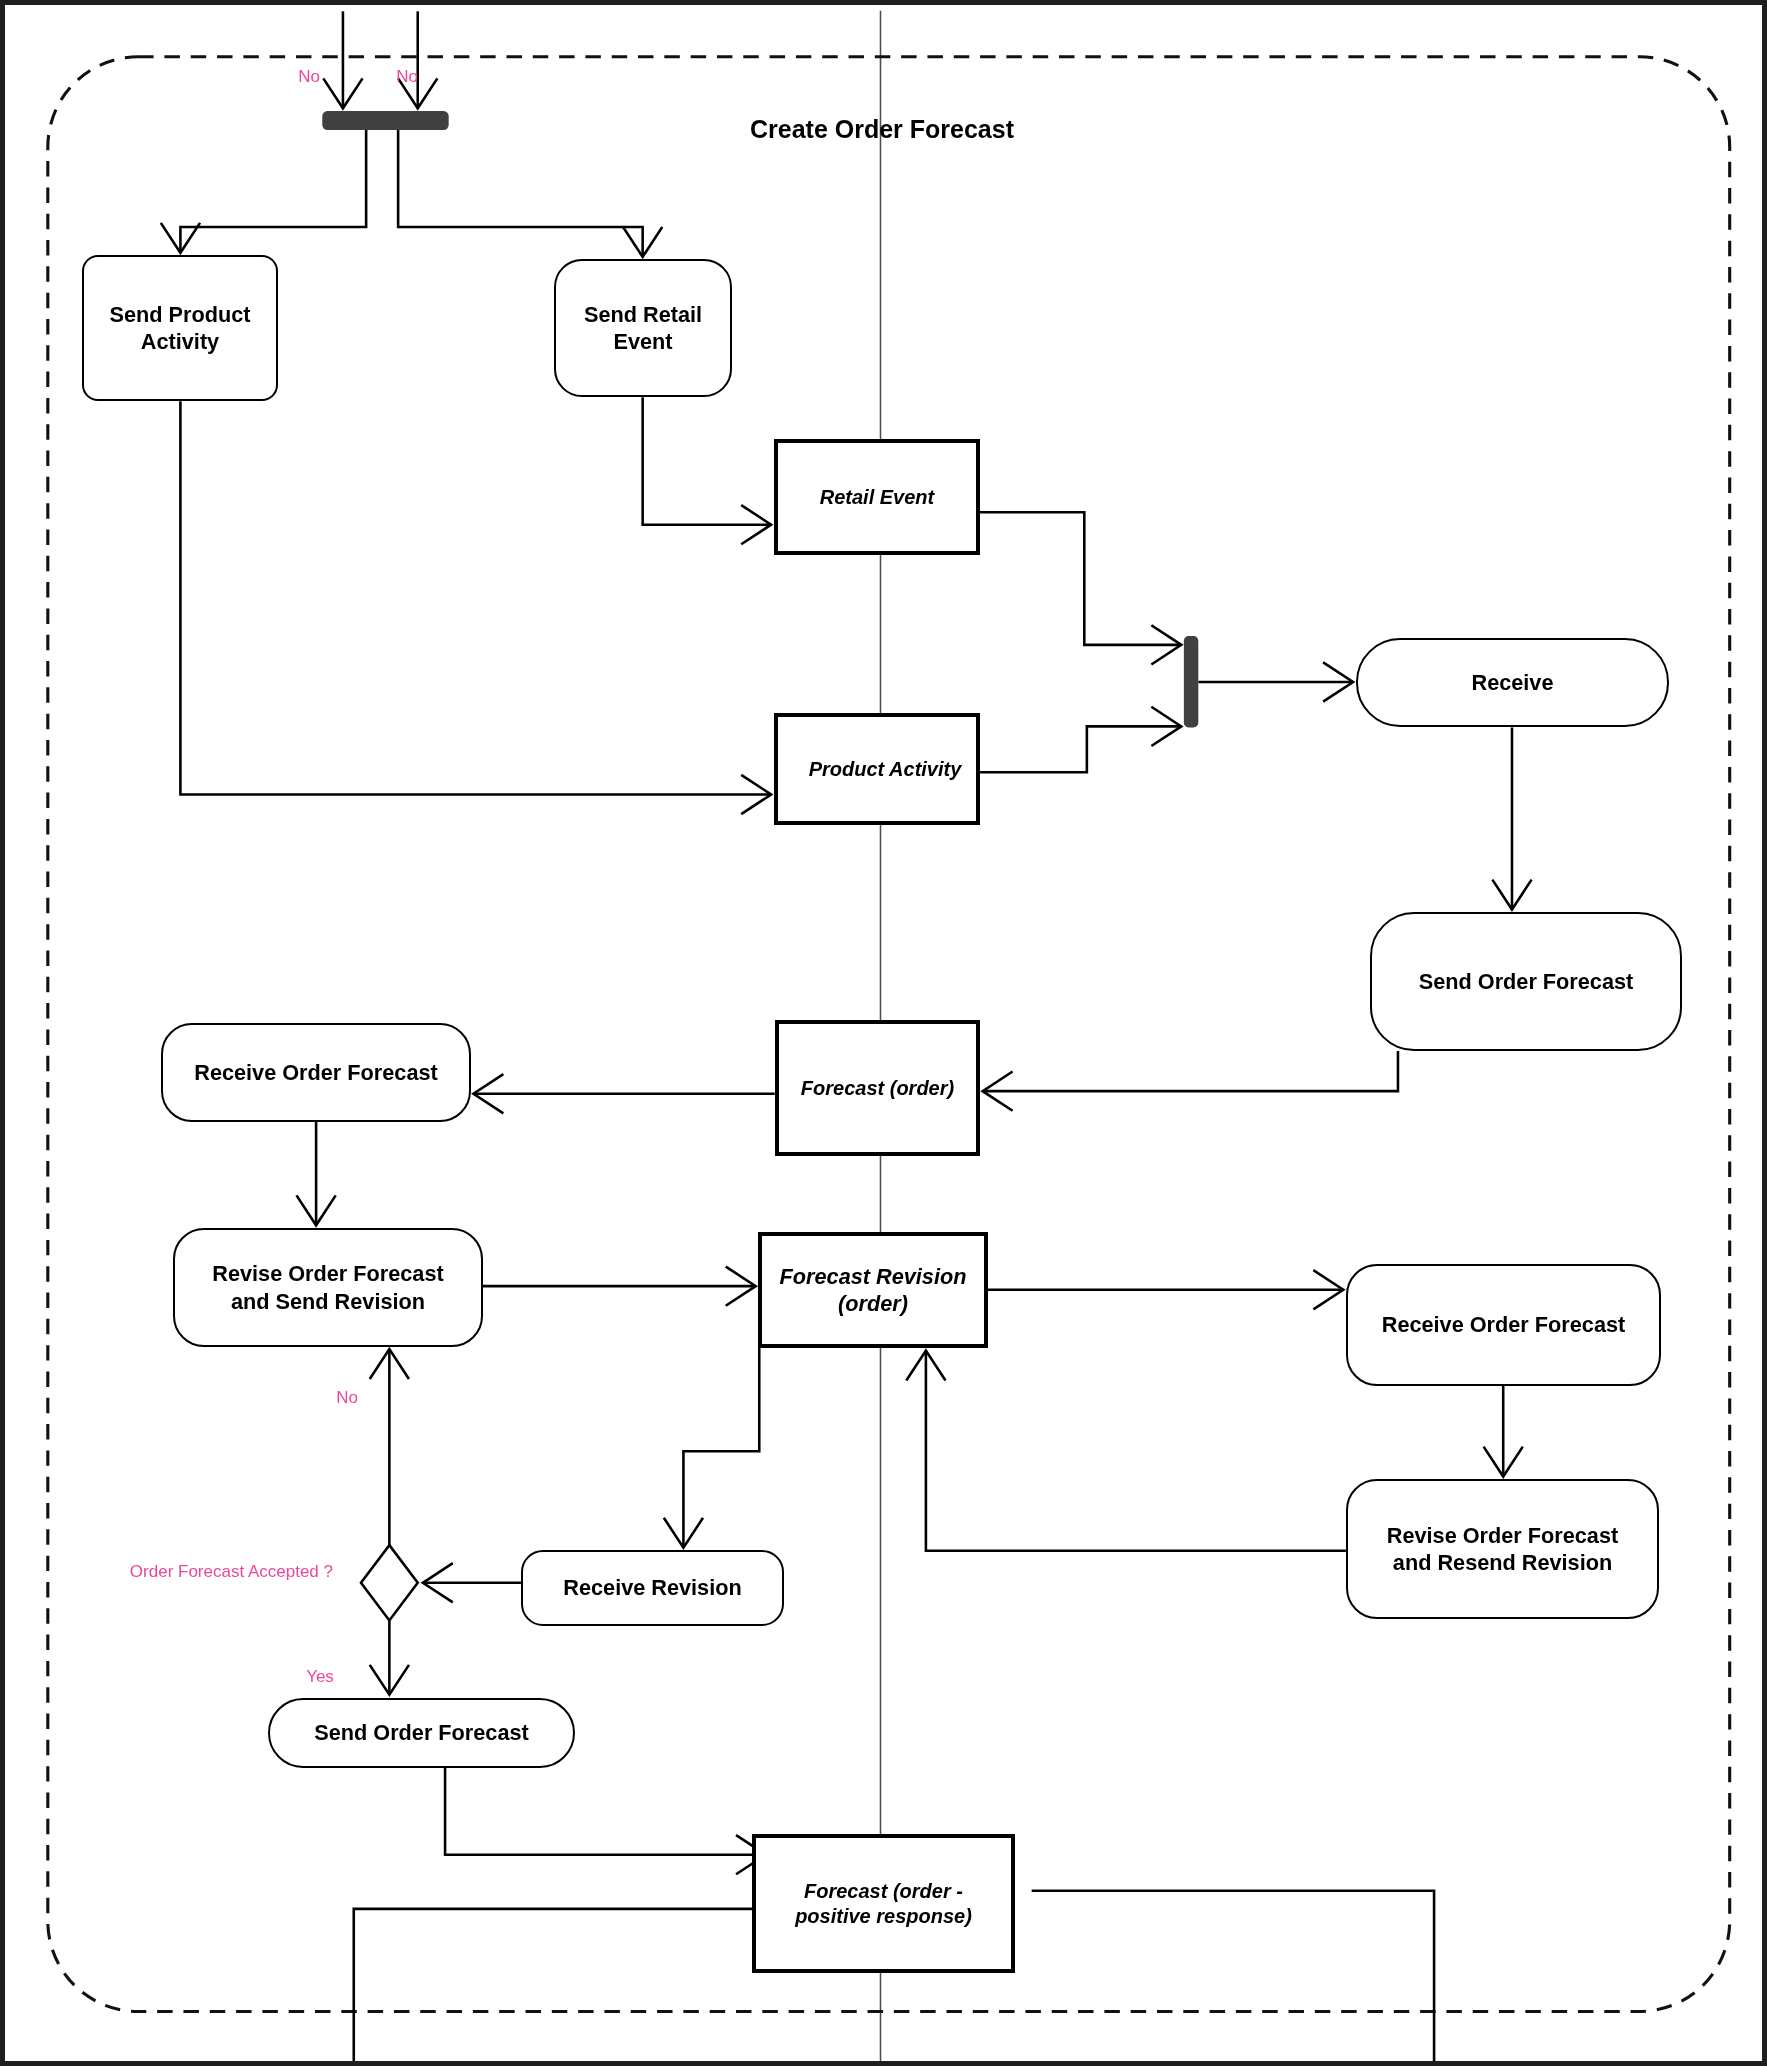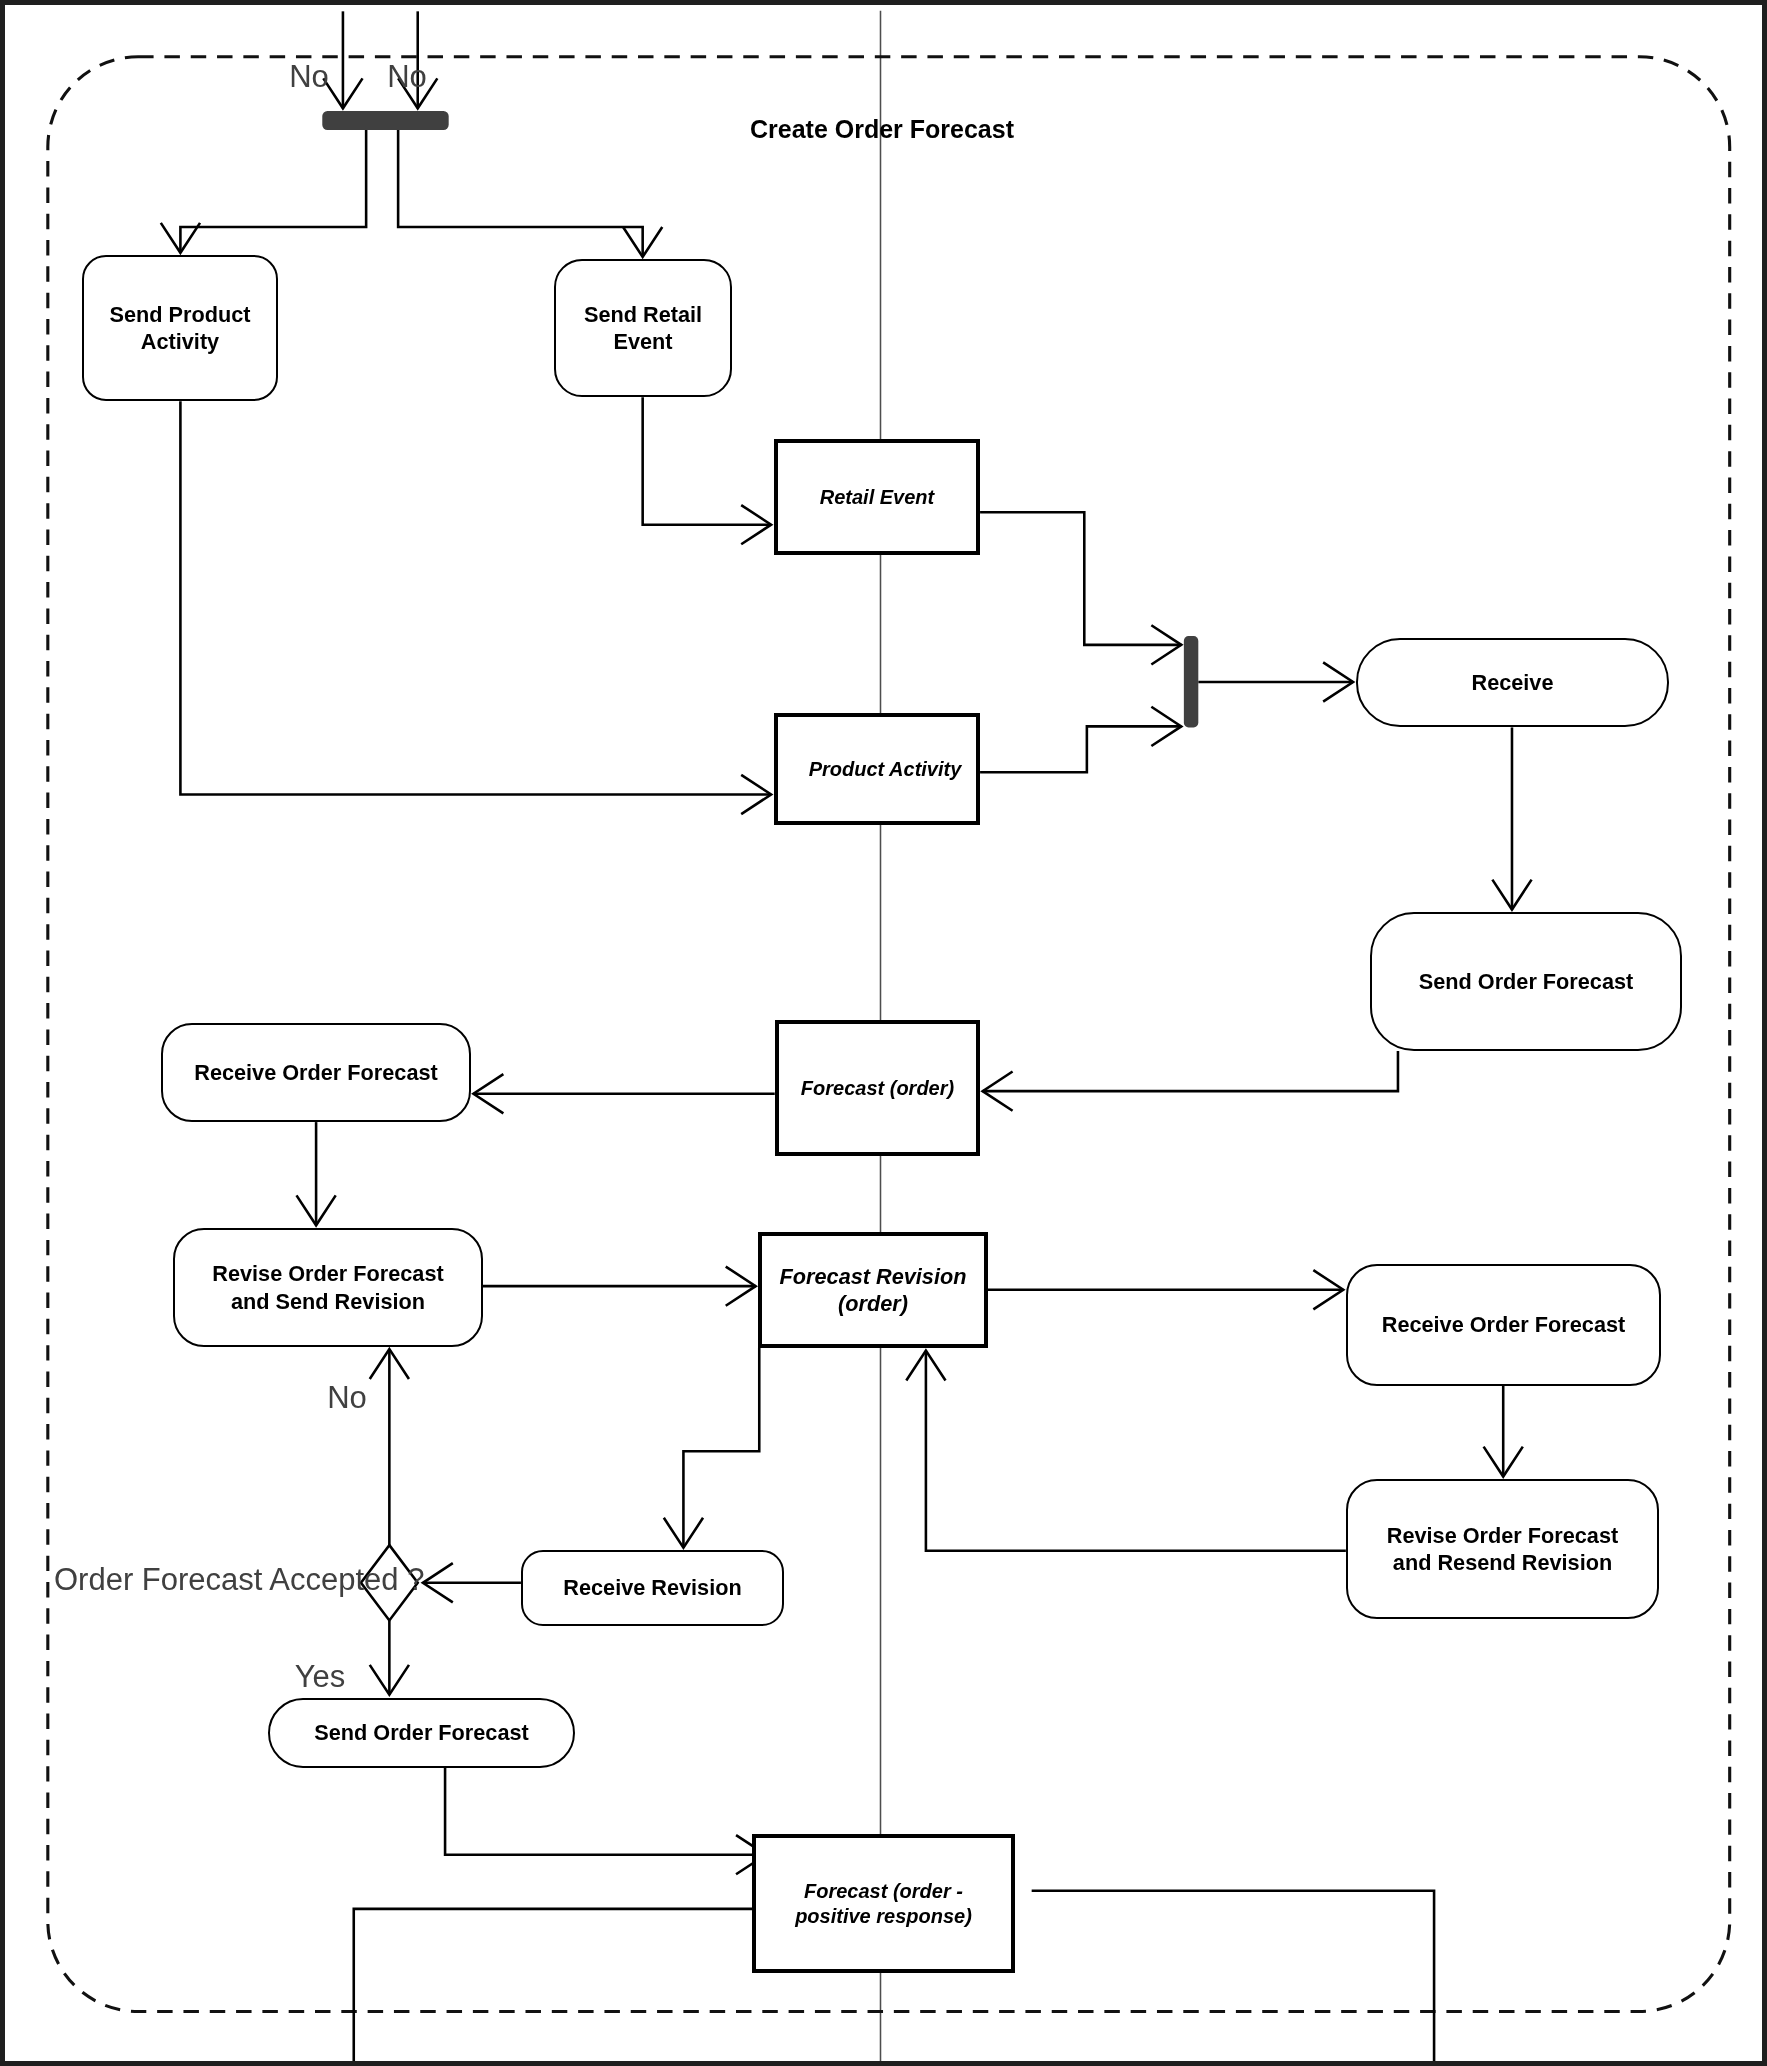--- a/index.html
+++ b/index.html
@@ -29,22 +29,22 @@
   }
   .object-node{
     border:4.6px solid #000;
     font-weight:bold;
     font-style:italic;
     font-size:20px;
   }
   .node .lbl{display:block;}
   .float-label{
     position:absolute;
-    font-size:31px;
-    color:#404040;
+    font-size:17px;
+    color:#ec4899;
     white-space:nowrap;
   }
   .centered{transform:translate(-50%,-50%);}
   #diagram-title{
     position:absolute;
     left:877px;top:124px;
     transform:translate(-50%,-50%);
     font-size:25px;font-weight:bold;
     white-space:nowrap;
   }
@@ -93,21 +93,21 @@
     </g>
 
     <rect x="615" y="205" width="245" height="37" rx="10" fill="#404040"></rect>
     <rect x="2285" y="1223" width="28" height="177" rx="9" fill="#404040"></rect>
 
     <polygon points="745,2985 800,3058 745,3131 690,3058" fill="#ffffff" stroke="#000000" stroke-width="5"></polygon>
   </svg>
 
   <div id="diagram-title">Create Order Forecast</div>
 
-  <div class="node activity" style="left:77px;top:250px;width:196px;height:146px;border-radius:24px;">
+  <div class="node activity" style="left:77px;top:250px;width:196px;height:146px;border-radius:16px;">
     <span class="lbl" style="width:170px;">Send Product Activity</span>
   </div>
 
   <div class="node activity" style="left:549px;top:254px;width:178px;height:138px;border-radius:28px;">
     <span class="lbl" style="width:155px;">Send Retail Event</span>
   </div>
 
   <div class="node object-node" style="left:769px;top:434px;width:206px;height:116px;">
     <span class="lbl">Retail Event</span>
   </div>

